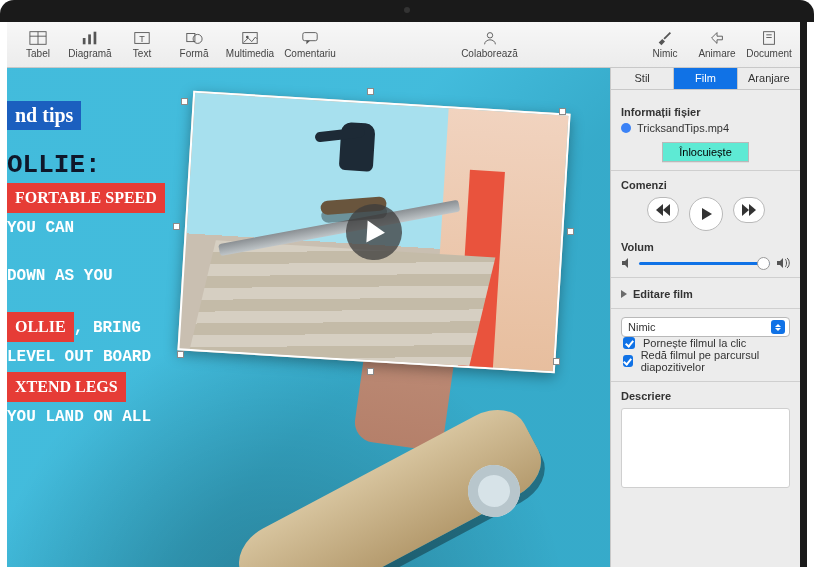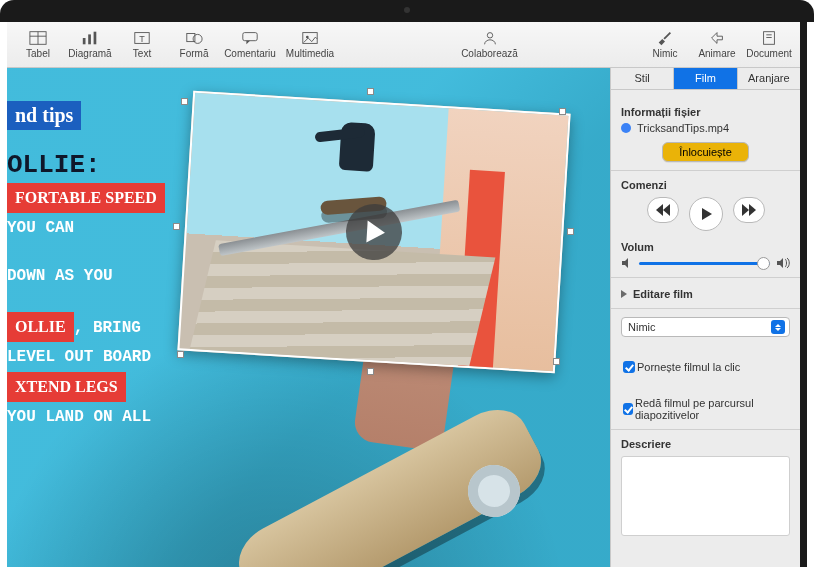--- a/index.html
+++ b/index.html
@@ -61,35 +61,35 @@
   
   .side { width: 190px; background:#ececec; border-left:1px solid #c8c8c8; font-size:11px; color:#333; display:flex; flex-direction:column; }
   .seg { display:flex; height:22px; border-bottom:1px solid #c8c8c8; }
   .seg div { flex:1; text-align:center; line-height:21px; cursor:pointer; border-right:1px solid #c8c8c8; }
   .seg div:last-child { border-right:none; }
   .seg .active { background:#1072e6; color:#fff; }
   .panel { padding: 8px 10px; }
   .sec-label { font-weight:600; margin: 8px 0 4px; }
   .fileinfo { display:flex; align-items:center; gap:6px; font-size:11px; }
   .warn { width:10px; height:10px; border-radius:50%; background:#3b82f6; display:inline-block; }
-  .btn { display:block; margin:8px auto 4px; padding:3px 16px; background:#eab308; border:1px solid #b9b9b9; border-radius:6px; font-size:11px; cursor:pointer; box-shadow:0 1px 0 rgba(0,0,0,0.06); }
+  .btn { display:block; margin:8px auto 4px; padding:3px 16px; background:#5eead4; border:1px solid #b9b9b9; border-radius:0; font-size:11px; cursor:pointer; box-shadow:0 1px 0 rgba(0,0,0,0.06); }
   .controls { display:flex; justify-content:center; gap:10px; margin-top:6px; }
   .cbtn { width:32px; height:26px; border-radius:13px; background:#fff; border:1px solid #b9b9b9; display:flex; align-items:center; justify-content:center; cursor:pointer; }
   .cbtn.play { width:34px; height:34px; border-radius:50%; }
   .vol { display:flex; align-items:center; gap:6px; margin-top:4px; }
   .vol .track { flex:1; height:3px; background:#1072e6; border-radius:2px; position:relative; }
   .vol .thumb { position:absolute; right:0; top:-5px; width:13px; height:13px; background:#fff; border:1px solid #9a9a9a; border-radius:50%; }
   .disc { display:flex; align-items:center; gap:6px; margin-top:10px; cursor:pointer; }
   .chev { width:0; height:0; border-top:4px solid transparent; border-bottom:4px solid transparent; border-left:6px solid #6b6b6b; }
   .select { margin-top:4px; display:flex; align-items:center; height:20px; background:#fff; border:1px solid #b9b9b9; border-radius:4px; padding:0 4px 0 6px; justify-content:space-between; }
   .sel-caret { width:14px; height:14px; border-radius:3px; background:#1072e6; display:flex; flex-direction:column; align-items:center; justify-content:center; gap:1px; }
   .sel-caret::before,.sel-caret::after{content:"";border-left:3px solid transparent;border-right:3px solid transparent;}
   .sel-caret::before{border-bottom:3px solid #fff;}
   .sel-caret::after{border-top:3px solid #fff;}
-  .check { display:flex; align-items:center; gap:2px; margin-top:24px; padding-left:2px; }
+  .check { display:flex; align-items:center; gap:8px; margin-top:0; padding-left:2px; }
   .cb { width:12px; height:12px; border-radius:3px; background:#1072e6; display:flex; align-items:center; justify-content:center; }
   .cb::after{content:"";width:3px;height:6px;border:solid #fff;border-width:0 2px 2px 0;transform:rotate(40deg);}
   .desc { margin-top:6px; width:100%; height:80px; background:#fff; border:1px solid #cfcfcf; border-radius:3px; }
   hr.sep { border:none; border-top:1px solid #cfcfcf; margin:8px -10px; }
   .ico svg { width:18px; height:16px; }
 </style>
 </head>
 <body>
 
 <div class="frame">
@@ -133,35 +133,35 @@
               <svg viewBox="0 0 20 16">
                 <rect x="2" y="3" width="9" height="9" fill="none" stroke="#555"></rect>
                 <circle cx="14" cy="9" r="5" fill="none" stroke="#555"></circle>
               </svg>
             </div>
           <span>Formă</span>
         </div>
         <div class="tb-btn">
           <div class="ico">
               <svg viewBox="0 0 20 16">
-                <rect x="2" y="2" width="16" height="9" rx="2" fill="none" stroke="#555"></rect>
-                <polygon points="6,11 6,15 10,11" fill="#555"></polygon>
-              </svg>
-            </div>
-          <span>Comentariu</span>
-        </div>
-        <div class="tb-btn">
-          <div class="ico">
-              <svg viewBox="0 0 20 16">
                 <rect x="2" y="2" width="16" height="12" fill="none" stroke="#555"></rect>
                 <circle cx="7" cy="7" r="1.5" fill="#555"></circle>
                 <polyline points="3,13 8,8 12,12 16,7 18,9" fill="none" stroke="#555"></polyline>
               </svg>
             </div>
           <span>Multimedia</span>
+        </div>
+        <div class="tb-btn">
+          <div class="ico">
+              <svg viewBox="0 0 20 16">
+                <rect x="2" y="2" width="16" height="9" rx="2" fill="none" stroke="#555"></rect>
+                <polygon points="6,11 6,15 10,11" fill="#555"></polygon>
+              </svg>
+            </div>
+          <span>Comentariu</span>
         </div>
       </div>
       <div class="spacer"></div>
       <div class="tb-btn">
         <div class="ico">
             <svg viewBox="0 0 20 16">
               <circle cx="10" cy="5" r="3" fill="none" stroke="#555"></circle>
               <path d="M4 15c0-3 3-5 6-5s6 2 6 5" fill="none" stroke="#555"></path>
             </svg>
           </div>

